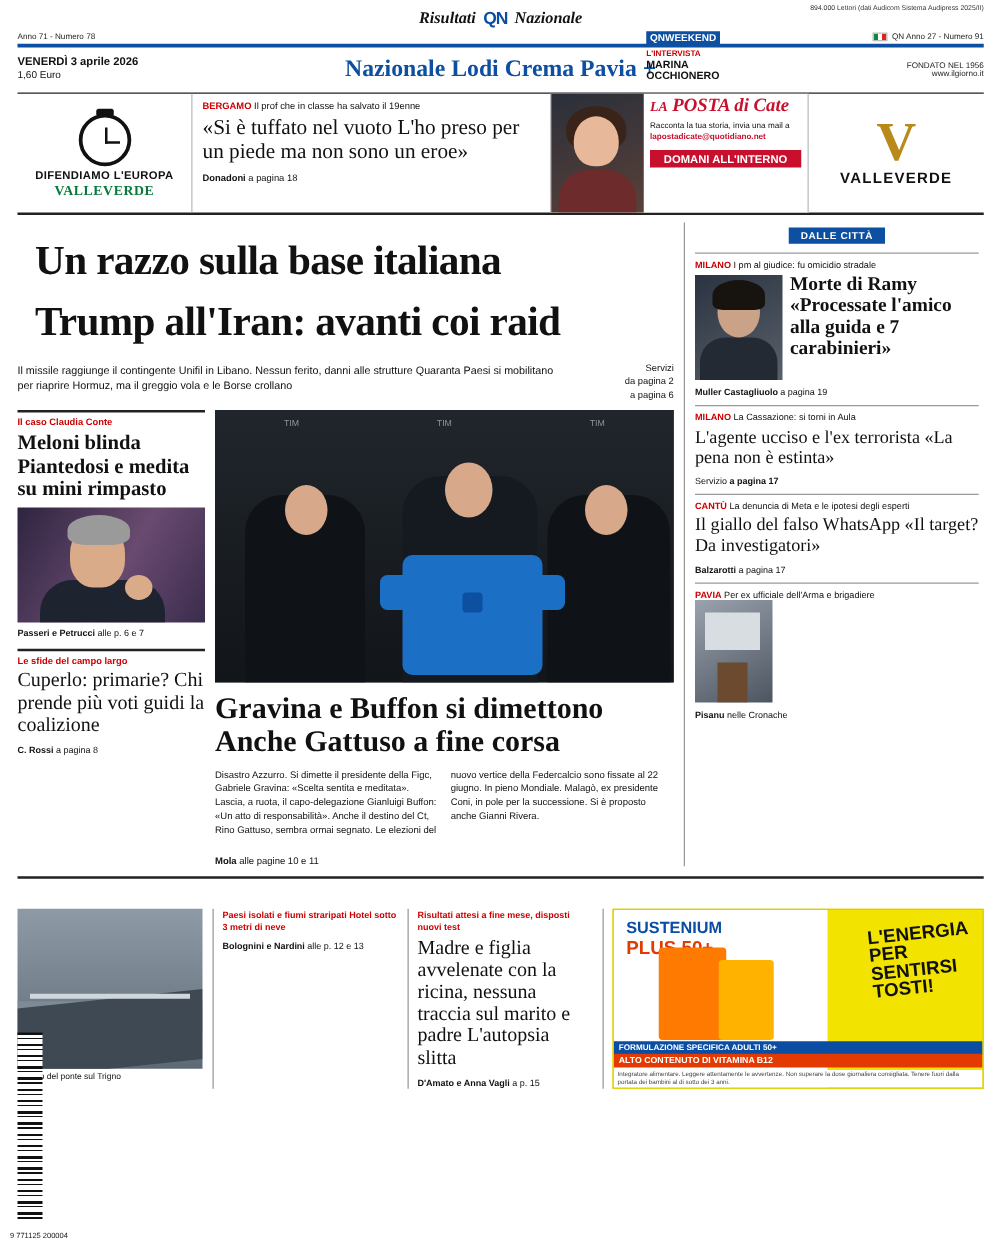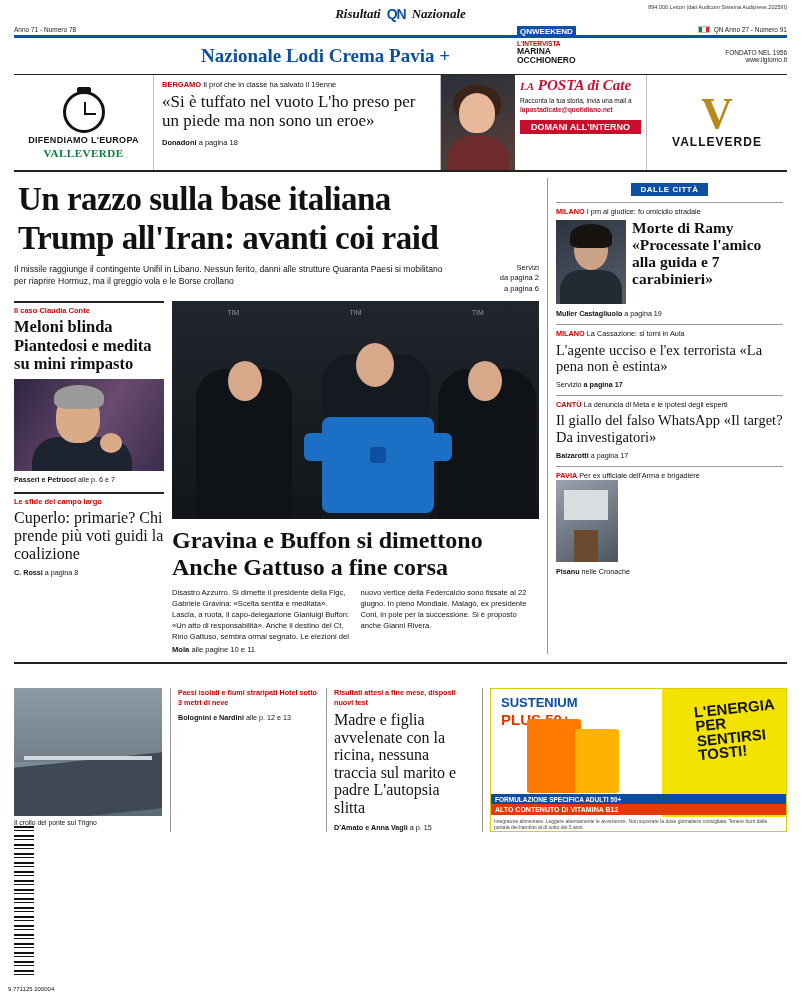--- a/index.html
+++ b/index.html
@@ -77,21 +77,21 @@
 
   .promo-vv { width:140px; border-right:none; display:flex; flex-direction:column; align-items:center; justify-content:center; gap:3px; }
   .vv-mark { font-family:"Liberation Serif", serif; font-weight:bold; font-size:44px; line-height:0.8; color:#b98a1a; }
   .vv-name { font-family:"Liberation Sans", sans-serif; font-weight:bold; font-size:12px; letter-spacing:1px; color:#111; }
 
   
   .main { display:flex; gap:8px; margin-top:6px; }
   .col-left { width:525px; }
   .col-right { width:236px; border-left:1px solid #999; padding-left:8px; }
 
-  .lead h2 { margin:4px; font-family:"Liberation Serif", serif; font-weight:bold; font-size:33px; line-height:1.06; letter-spacing:-0.5px; }
+  .lead h2 { margin:14px; font-family:"Liberation Serif", serif; font-weight:bold; font-size:33px; line-height:1.06; letter-spacing:-0.5px; }
   .lead .sub { display:flex; margin-top:7px; }
   .lead .sub p { margin:0; font-family:"Liberation Sans", sans-serif; font-size:8.6px; line-height:1.45; flex:1; }
   .lead .servizi { width:88px; font-family:"Liberation Sans", sans-serif; font-size:7.5px; text-align:right; line-height:1.4; color:#111; }
 
   .midrow { display:flex; gap:8px; margin-top:7px; }
   .side-col { width:150px; }
   .photo-col { flex:1; }
 
   .kicker-red { font-family:"Liberation Sans", sans-serif; font-size:7.5px; color:#c00; font-weight:bold; border-top:2px solid #222; padding-top:3px; }
   .side-col h3 { margin:3px 0 0; font-family:"Liberation Serif", serif; font-weight:bold; font-size:16.5px; line-height:1.1; }
@@ -120,21 +120,21 @@
   .bp-h3 { left:296px; bottom:118px; width:34px; height:40px; }
   .bp-shirt { position:absolute; left:150px; bottom:6px; width:112px; height:96px; background:#1b6fc4; border-radius:8px; }
   .bp-shirt:after { content:""; position:absolute; left:50%; top:30px; width:16px; height:16px; background:#0d4fa0; transform:translateX(-50%); border-radius:3px; }
   .bp-sleeve-l { position:absolute; left:132px; bottom:58px; width:26px; height:28px; background:#1b6fc4; border-radius:6px; }
   .bp-sleeve-r { position:absolute; left:254px; bottom:58px; width:26px; height:28px; background:#1b6fc4; border-radius:6px; }
 
   .sport-head { margin-top:8px; }
   .sport-head h2 { margin:0; font-family:"Liberation Serif", serif; font-weight:bold; font-size:24px; line-height:1.1; }
   .sport-cols { display:flex; gap:10px; margin-top:7px; }
   .sport-cols p { margin:0; font-family:"Liberation Sans", sans-serif; font-size:7.6px; line-height:1.45; flex:1; }
-  .sport-foot { font-family:"Liberation Sans", sans-serif; font-size:7.6px; margin-top:3px; }
+  .sport-foot { font-family:"Liberation Sans", sans-serif; font-size:7.6px; margin-top:15px; }
   .sport-foot b { font-weight:bold; }
 
   
   .dallecitta { text-align:center; }
   .dallecitta .tag { display:inline-block; background:#0d4fa0; color:#fff; font-family:"Liberation Sans", sans-serif; font-weight:bold; font-size:8px; padding:2px 10px; letter-spacing:0.5px; }
   .rc-item { border-top:1px solid #999; padding-top:4px; margin-top:6px; }
   .rc-item:first-of-type { border-top:none; }
   .rc-kick { font-family:"Liberation Sans", sans-serif; font-size:7.3px; line-height:1.3; }
   .rc-kick b { color:#c00; font-weight:bold; text-transform:uppercase; }
   .rc-flex { display:flex; gap:6px; margin-top:4px; }
@@ -201,20 +201,24 @@
     <div>Anno 71 - Numero 78</div>
     <div class="right">
       <span class="flag"></span>
       <span>QN Anno 27 - Numero 91</span>
     </div>
   </div>
 
   <div class="rule-thick"></div>
 
   <div class="editionbar">
+    <div class="ed-left">
+      <div class="date">VENERDÌ 3 aprile 2026</div>
+      <div>1,60 Euro</div>
+    </div>
     <div class="ed-center">Nazionale Lodi Crema Pavia +</div>
     <div class="qnweekend">
       <span class="badge">
         <span>QN</span><span class="w">WEEKEND</span>
       </span>
       <div class="lbl">L'INTERVISTA</div>
       <div class="nm">MARINA OCCHIONERO</div>
     </div>
     <div class="ed-right">
       <div>FONDATO NEL 1956</div>

